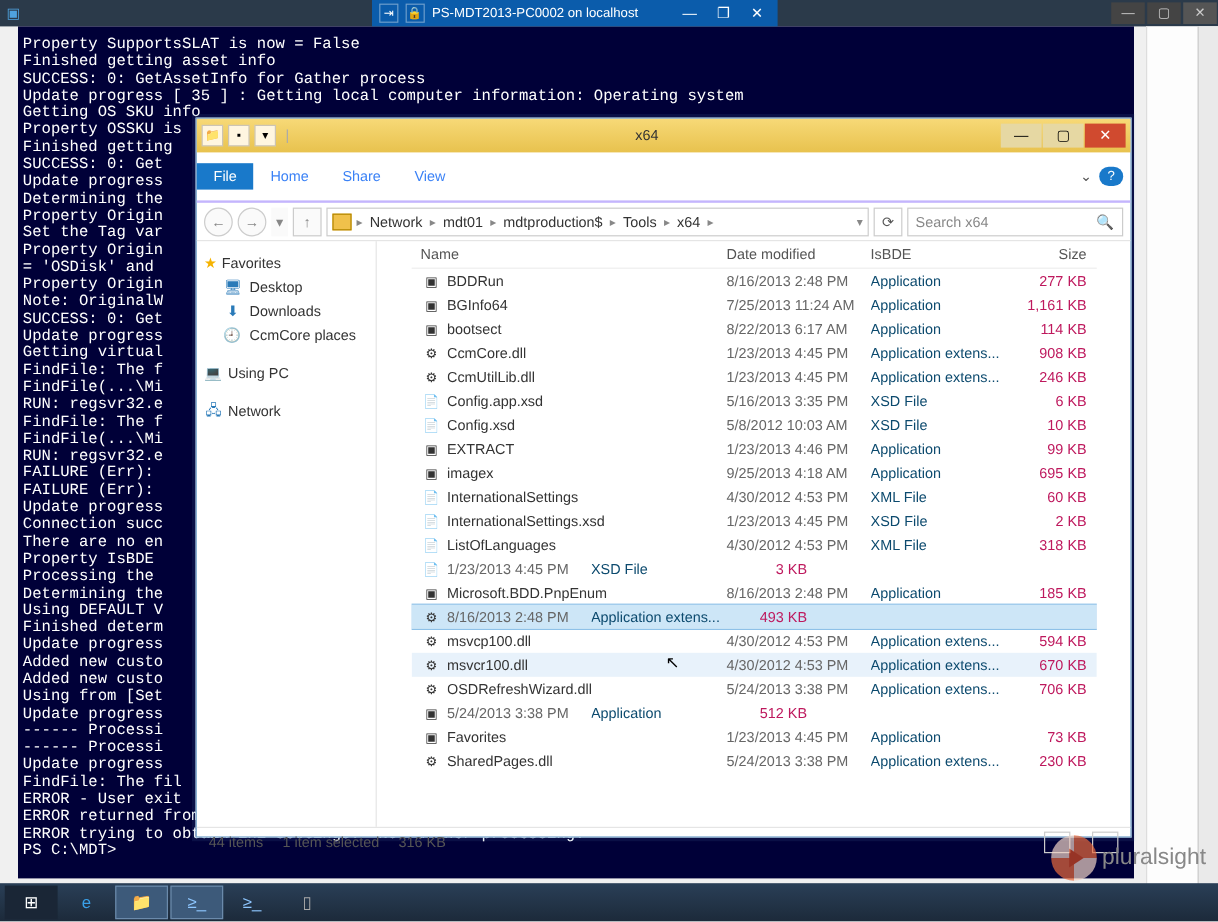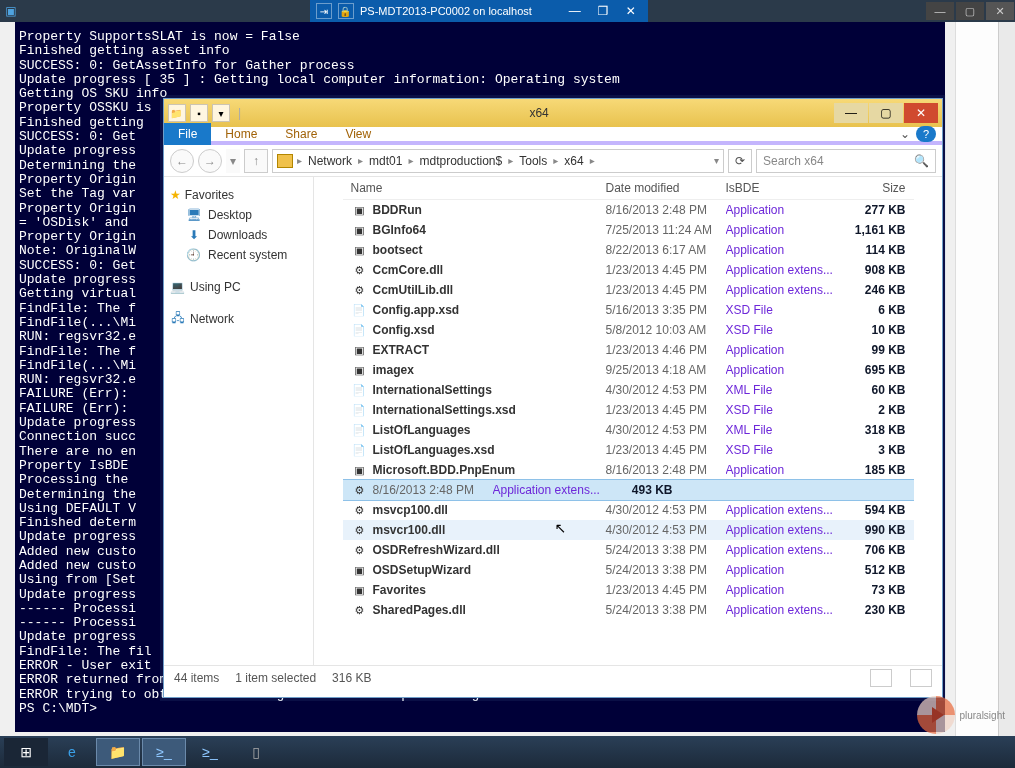--- a/index.html
+++ b/index.html
@@ -31,23 +31,23 @@
 .explorer .titlebar { height:28px; background:linear-gradient(#f7d977,#e8c24e); display:flex; align-items:center; padding:0 4px; }
 .explorer .titlebar .icons-left { display:flex; gap:4px; align-items:center;}
 .explorer .titlebar .icons-left .ibtn{width:18px;height:18px;border:1px solid rgba(0,0,0,.2);background:#fff6e0;display:flex;align-items:center;justify-content:center;font-size:10px;}
 .explorer .titlebar .title { flex:1; text-align:center; font-size:12px; color:#333;}
 .explorer .titlebar .winbtns { display:flex; }
 .explorer .titlebar .winbtns .wb { width:34px; height:20px; margin-left:1px; display:flex;align-items:center;justify-content:center;font-size:12px;}
 .explorer .titlebar .winbtns .min{background:#e6d8a3;}
 .explorer .titlebar .winbtns .max{background:#e6d8a3;}
 .explorer .titlebar .winbtns .cls{background:#d04a2f;color:#fff;}
 
-.ribbon-tabs { height:18px; display:flex; align-items:center; border-bottom:4px solid #c4b5fd; }
+.ribbon-tabs { height:42px; display:flex; align-items:center; border-bottom:2px solid #c4b5fd; }
 .ribbon-tabs .file-tab { background:#1979ca; color:#fff; padding:4px 14px; font-size:12px;}
-.ribbon-tabs .tab { padding:4px 14px; color:#a16207;}
+.ribbon-tabs .tab { padding:4px 14px; color:#3b82f6;}
 .ribbon-tabs .spacer{flex:1}
 .ribbon-tabs .expand{width:22px;text-align:center;color:#555;}
 .ribbon-tabs .help{width:20px;height:16px;border-radius:8px;background:#1979ca;color:#fff;text-align:center;line-height:16px;font-size:11px;margin-right:6px;}
 
 .addrbar { height:32px; display:flex; align-items:center; padding:2px 6px; gap:4px; border-bottom:1px solid #e5e5e5;}
 .addrbar .navbtn { width:24px;height:24px;border:1px solid #ccc;border-radius:12px;display:flex;align-items:center;justify-content:center;color:#888;font-size:12px;background:#fafafa;}
 .addrbar .navbtn.drop{border-radius:0;border:none;width:14px;}
 .breadcrumb { flex:1; height:24px; border:1px solid #ccc; display:flex; align-items:center; padding:0 4px; gap:2px; background:#fff;}
 .breadcrumb .folder-ico{width:16px;height:14px;background:#f0c14b;border:1px solid #b38600;margin-right:2px;}
 .breadcrumb .crumb { padding:0 4px; color:#333;}
@@ -66,41 +66,41 @@
 
 .filelist { flex:1; display:flex; flex-direction:column; overflow:hidden;align-items:center;}
 .columns { display:flex; padding:4px 8px; border-bottom:1px solid #eee; color:#555; font-size:12px;}
 .col-name{flex:0 0 255px;}
 .col-date{flex:0 0 120px;}
 .col-type{flex:0 0 120px;}
 .col-size{flex:0 0 60px;text-align:right;}
 .rows { flex:1; overflow-y:auto; position:relative;}
 .row { display:flex; padding:2px 8px; align-items:center; font-size:12px; color:#333;}
 .row .fico{width:18px;height:16px;margin-right:4px;display:flex;align-items:center;justify-content:center;font-size:11px;}
-.row .name{flex:0 0 233px; white-space:nowrap; overflow:hidden;font-weight:bold;}
+.row .name{flex:0 0 233px; white-space:nowrap; overflow:hidden;}
 .row .date{flex:0 0 120px;color:#666;}
-.row .type{flex:0 0 120px;color:#6d28d9;white-space:nowrap;overflow:hidden;text-overflow:ellipsis;}
-.row .size{flex:0 0 60px;text-align:right;color:#0f172a;font-weight:bold;}
+.row .type{flex:0 0 120px;color:#0c4a6e;white-space:nowrap;overflow:hidden;text-overflow:ellipsis;}
+.row .size{flex:0 0 60px;text-align:right;color:#be185d;}
 .row.selected{background:#cde6f7;outline:1px solid #8ec1e8;}
 .row.hover{background:#e8f2fb;}
 .cursor-arrow{position:absolute;pointer-events:none;font-size:14px;color:#000;}
 
 .statusbar { height:24px; border-top:1px solid #e5e5e5; display:flex; align-items:center; padding:0 10px; gap:16px; color:#555; font-size:12px;}
 .statusbar .spacer{flex:1}
 .statusbar .viewbtn{width:22px;height:18px;border:1px solid #ccc;margin-left:2px;}
 
 
 .taskbar { position:absolute; left:0; right:0; bottom:0; height:32px; background:linear-gradient(#2a3f57,#1c2a3a); display:flex; align-items:center; padding:0 4px; gap:2px; z-index:10;}
 .taskbar .tb { width:44px; height:28px; display:flex; align-items:center; justify-content:center; color:#fff; font-size:14px;}
 .taskbar .tb.start{background:#1a2636;}
 .taskbar .tb.ie{color:#3aa0e8;}
 .taskbar .tb.active{background:#3d5a7a;border:1px solid #6b8aab;}
 .taskbar .spacer{flex:1}
 
-.brand { position:absolute; right:10px; bottom:34px; color:#888; font-size:10px; z-index:20; display:flex; align-items:center; gap:4px;}
+.brand { position:absolute; right:10px; bottom:34px; color:#888; font-size:19px; z-index:20; display:flex; align-items:center; gap:4px;}
 .brand .logo{width:38px;height:38px;border-radius:19px;background:conic-gradient(#e96a3c 0 90deg,#f0d3c5 90deg 180deg,#e96a3c 180deg 270deg,#f0d3c5 270deg 360deg);opacity:.7;display:flex;align-items:center;justify-content:center;}
 .brand .logo::after{content:"";border-left:12px solid #d84a1f;border-top:8px solid transparent;border-bottom:8px solid transparent;margin-left:4px;}
 </style>
 </head>
 <body>
 
 <div class="desktop">
 
   <div class="outer-titlebar">
     <span style="width:22px;text-align:center;color:#4fa3e0">▣</span>
@@ -233,21 +233,21 @@
         <div class="item">
             <span class="ico" style="color:#2a7ab8">🖥</span>
             <span>Desktop</span>
           </div>
         <div class="item">
             <span class="ico" style="color:#2a7ab8">⬇</span>
             <span>Downloads</span>
           </div>
         <div class="item">
             <span class="ico" style="color:#c8a24a">🕘</span>
-            <span>Recent system</span>
+            <span>CcmCore places</span>
           </div>
         <div class="gap"></div>
         <div class="section-hdr">
             <span class="ico" style="color:#2a7ab8">💻</span>
             <span>Using PC</span>
           </div>
         <div class="gap"></div>
         <div class="section-hdr">
             <span class="ico" style="color:#2a7ab8">🖧</span>
             <span>Network</span>
@@ -342,21 +342,20 @@
             </div>
             <div class="row">
               <span class="fico">📄</span>
               <span class="name">ListOfLanguages</span>
               <span class="date">4/30/2012 4:53 PM</span>
               <span class="type">XML File</span>
               <span class="size">318 KB</span>
             </div>
             <div class="row">
               <span class="fico">📄</span>
-              <span class="name">ListOfLanguages.xsd</span>
               <span class="date">1/23/2013 4:45 PM</span>
               <span class="type">XSD File</span>
               <span class="size">3 KB</span>
             </div>
             <div class="row">
               <span class="fico">▣</span>
               <span class="name">Microsoft.BDD.PnpEnum</span>
               <span class="date">8/16/2013 2:48 PM</span>
               <span class="type">Application</span>
               <span class="size">185 KB</span>
@@ -372,32 +371,31 @@
               <span class="name">msvcp100.dll</span>
               <span class="date">4/30/2012 4:53 PM</span>
               <span class="type">Application extens...</span>
               <span class="size">594 KB</span>
             </div>
             <div class="row hover">
               <span class="fico">⚙</span>
               <span class="name">msvcr100.dll</span>
               <span class="date">4/30/2012 4:53 PM</span>
               <span class="type">Application extens...</span>
-              <span class="size">990 KB</span>
+              <span class="size">670 KB</span>
             </div>
             <div class="row">
               <span class="fico">⚙</span>
               <span class="name">OSDRefreshWizard.dll</span>
               <span class="date">5/24/2013 3:38 PM</span>
               <span class="type">Application extens...</span>
               <span class="size">706 KB</span>
             </div>
             <div class="row">
               <span class="fico">▣</span>
-              <span class="name">OSDSetupWizard</span>
               <span class="date">5/24/2013 3:38 PM</span>
               <span class="type">Application</span>
               <span class="size">512 KB</span>
             </div>
             <div class="row">
               <span class="fico">▣</span>
               <span class="name">Favorites</span>
               <span class="date">1/23/2013 4:45 PM</span>
               <span class="type">Application</span>
               <span class="size">73 KB</span>

